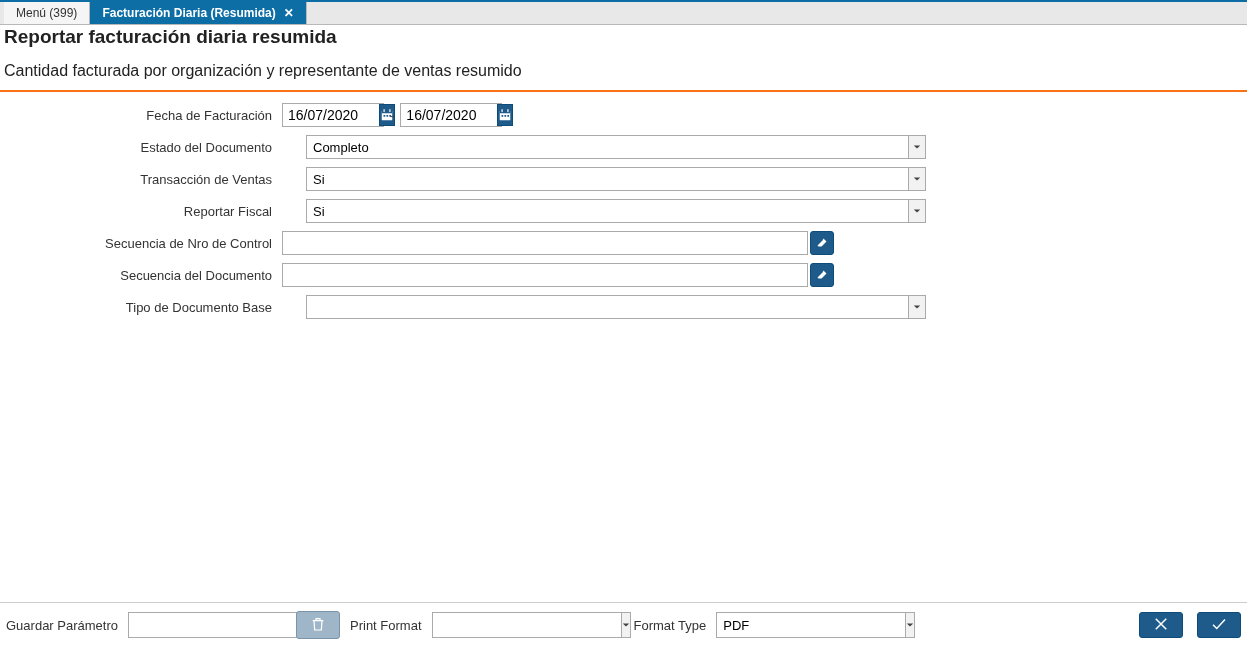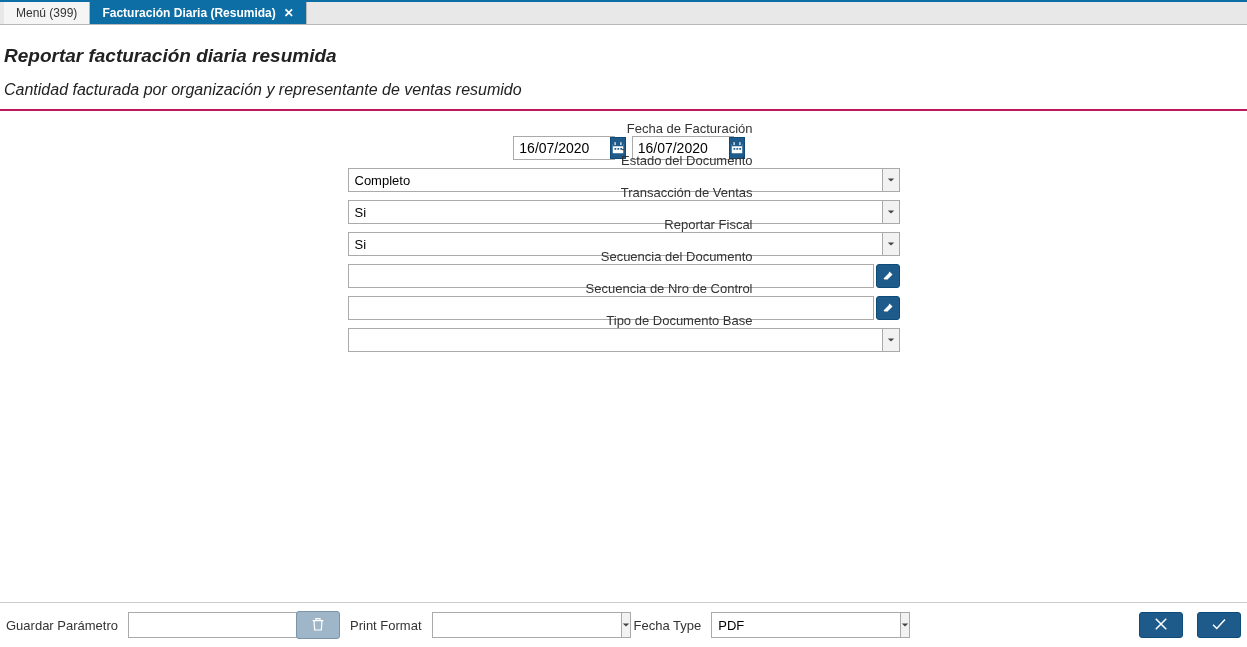--- a/index.html
+++ b/index.html
@@ -42,23 +42,22 @@
     }
     .tab .close {
       margin-left: 8px;
       font-size: 12px;
       color: #fff;
       cursor: pointer;
     }
 
     
     .page-header {
-      padding: 20px 4px 10px 4px;
-      border-bottom: 2px solid #be185d;
-      font-style: italic;
+      padding: 1px 4px 10px 4px;
+      border-bottom: 2px solid #f97316;
     }
     .page-title {
       font-size: 19px;
       font-weight: bold;
       color: #222;
       margin-bottom: 14px;
     }
     .page-subtitle {
       font-size: 16px;
       color: #222;
@@ -67,21 +66,20 @@
     
     .form-area {
       flex: 1;
       padding: 10px 4px;
     }
     .form-row {
       display: flex;
       align-items: center;
       margin-bottom: 6px;
       height: 26px;
-      flex-direction: column;
     }
     .form-label {
       width: 278px;
       text-align: right;
       padding-right: 10px;
       font-size: 13px;
       color: #333;
     }
     .form-control {
       display: flex;
@@ -114,22 +112,23 @@
       align-items: center;
       justify-content: center;
       cursor: pointer;
     }
     .date-btn svg { width: 14px; height: 14px; }
     .date-sep { padding: 0 6px; color: #444; }
 
     
     .combo {
       display: flex;
-      width: 552px;
+      width: 620px;
       height: 24px;
+      margin-left: 24px;
     }
     .combo-input {
       flex: 1;
       border: 1px solid #aaa;
       border-right: none;
       padding: 0 6px;
       font-size: 13px;
       outline: none;
       background: #fff;
     }
@@ -320,35 +319,35 @@
         <div class="combo-btn">
           <svg viewBox="0 0 10 10">
               <path d="M1 3 L5 7 L9 3 Z"></path>
             </svg>
         </div>
       </div>
     </div>
   </div>
 
   <div class="form-row">
-    <div class="form-label">Secuencia del Documento</div>
+    <div class="form-label">Secuencia de Nro de Control</div>
     <div class="form-control">
       <div class="lookup">
         <input class="lookup-input" value="" style="">
         <div class="lookup-btn">
           <svg viewBox="0 0 24 24">
               <path d="M15 3 L21 9 L11 19 L5 19 L3 17 L13 7 Z" fill="#fff"></path>
             </svg>
         </div>
       </div>
     </div>
   </div>
 
   <div class="form-row">
-    <div class="form-label">Secuencia de Nro de Control</div>
+    <div class="form-label">Secuencia del Documento</div>
     <div class="form-control">
       <div class="lookup">
         <input class="lookup-input" value="" style="">
         <div class="lookup-btn">
           <svg viewBox="0 0 24 24">
               <path d="M15 3 L21 9 L11 19 L5 19 L3 17 L13 7 Z" fill="#fff"></path>
             </svg>
         </div>
       </div>
     </div>
@@ -392,21 +391,21 @@
   <span class="footer-label">Print Format</span>
   <div class="footer-combo med">
     <input value="" style="">
     <div class="combo-btn">
       <svg viewBox="0 0 10 10">
           <path d="M1 3 L5 7 L9 3 Z"></path>
         </svg>
     </div>
   </div>
 
-  <span class="footer-label">Fecha Type</span>
+  <span class="footer-label">Format Type</span>
   <div class="footer-combo sm2">
     <input value="PDF" style="">
     <div class="combo-btn">
       <svg viewBox="0 0 10 10">
           <path d="M1 3 L5 7 L9 3 Z"></path>
         </svg>
     </div>
   </div>
 
   <div class="footer-spacer"></div>

